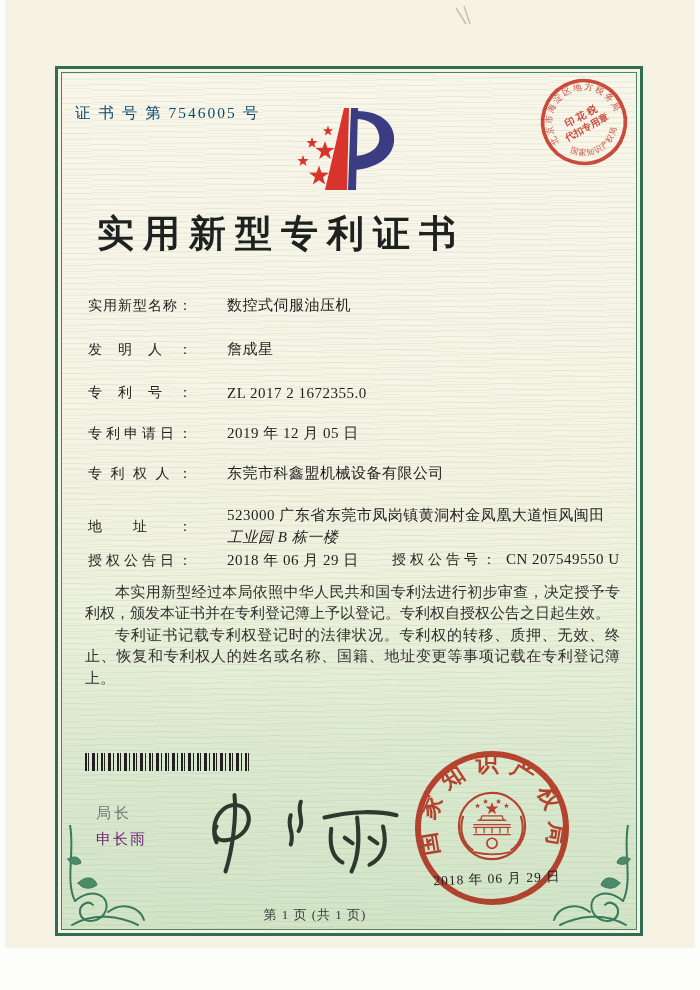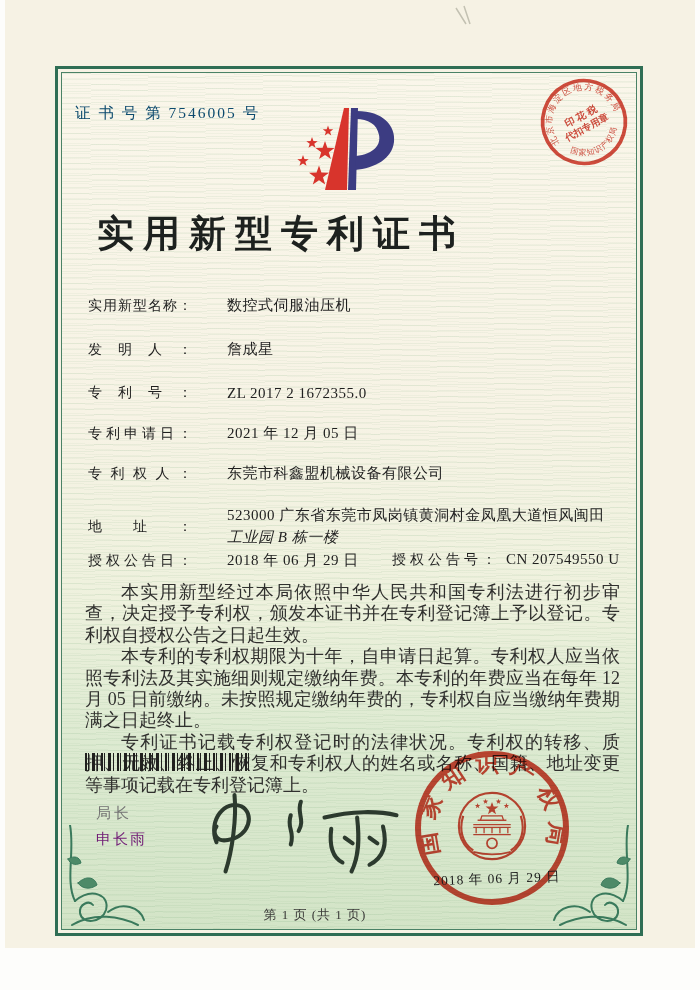--- a/index.html
+++ b/index.html
@@ -19,21 +19,21 @@
   .logo{position:absolute;left:285px;top:98px;}
   .title{position:absolute;left:0;top:209px;width:562px;text-align:center;
          font-size:37px;font-weight:700;letter-spacing:9px;color:#1d211f;}
   .fields{position:absolute;left:88px;top:0;width:540px;font-size:15px;color:#1f1f1f;}
   .frow{position:absolute;left:0;display:flex;align-items:center;gap:25px;}
   .flabel{display:inline-block;width:104px;font-size:14px;text-align:justify;text-align-last:justify;flex:none;}
   .fvalue{margin-left:10px;letter-spacing:0.5px;}
   .r1{top:296px}.r2{top:340px}.r3{top:384px}.r4{top:424px}.r5{top:464px}.r6{top:506px}.r7{top:551px}
   .addr2{margin-top:3px;font-style:italic;}
   .grant-no{position:absolute;left:304px;top:551px;display:flex;}
-  .paras{position:absolute;left:85px;top:582px;width:535px;font-size:18px;line-height:21.4px;
+  .paras{position:absolute;left:85px;top:582px;width:535px;font-size:15px;line-height:21.4px;
          text-align:justify;color:#30302e;}
   .paras p{margin:0;text-indent:2em;}
   .barcode{position:absolute;left:85px;top:753px;width:166px;height:18px;
      background:repeating-linear-gradient(90deg,
        #20201e 0px,#20201e 2px,rgba(0,0,0,0) 2px,rgba(0,0,0,0) 3px,
        #20201e 3px,#20201e 4px,rgba(0,0,0,0) 4px,rgba(0,0,0,0) 7px,
        #20201e 7px,#20201e 10px,rgba(0,0,0,0) 10px,rgba(0,0,0,0) 12px,
        #20201e 12px,#20201e 13px,rgba(0,0,0,0) 13px,rgba(0,0,0,0) 16px);}
   .director-title{position:absolute;left:96px;top:804px;font-size:15px;letter-spacing:3px;color:#737373;
        font-family:"Liberation Sans","DejaVu Sans",sans-serif;}
@@ -116,21 +116,21 @@
     <div class="frow r2">
       <span class="flabel">发明人：</span>
       <span class="fvalue">詹成星</span>
     </div>
     <div class="frow r3">
       <span class="flabel">专利号：</span>
       <span class="fvalue">ZL 2017 2 1672355.0</span>
     </div>
     <div class="frow r4">
       <span class="flabel">专利申请日：</span>
-      <span class="fvalue">2021 年 12 月 05 日</span>
+      <span class="fvalue">2019 年 12 月 05 日</span>
     </div>
     <div class="frow r5">
       <span class="flabel">专利权人：</span>
       <span class="fvalue">东莞市科鑫盟机械设备有限公司</span>
     </div>
     <div class="frow r6">
       <span class="flabel">地址：</span>
       <span class="fvalue">
         <span>523000 广东省东莞市凤岗镇黄洞村金凤凰大道恒风闽田</span>
         <span class="addr2" style="display:block">工业园 B 栋一楼</span>
@@ -141,21 +141,20 @@
       <span class="fvalue">2018 年 06 月 29 日</span>
     </div>
     <div class="grant-no">
       <span class="flabel">授权公告号：</span>
       <span class="fvalue">CN 207549550 U</span>
     </div>
   </div>
 
   <div class="paras">
     <p>本实用新型经过本局依照中华人民共和国专利法进行初步审查，决定授予专利权，颁发本证书并在专利登记簿上予以登记。专利权自授权公告之日起生效。</p>
-    <p>本专利的专利权期限为十年，自申请日起算。专利权人应当依照专利法及其实施细则规定缴纳年费。本专利的年费应当在每年 12 月 05 日前缴纳。未按照规定缴纳年费的，专利权自应当缴纳年费期满之日起终止。</p>
     <p>专利证书记载专利权登记时的法律状况。专利权的转移、质押、无效、终止、恢复和专利权人的姓名或名称、国籍、地址变更等事项记载在专利登记簿上。</p>
   </div>
 
   <div class="barcode"></div>
 
   <div class="director-title">局长</div>
   <div class="director-name">申长雨</div>
 
   <svg class="signature" width="225" height="90" viewBox="0 0 200 80">
     <g fill="none" stroke="#2c3a2e" stroke-width="3.6" stroke-linecap="round">

